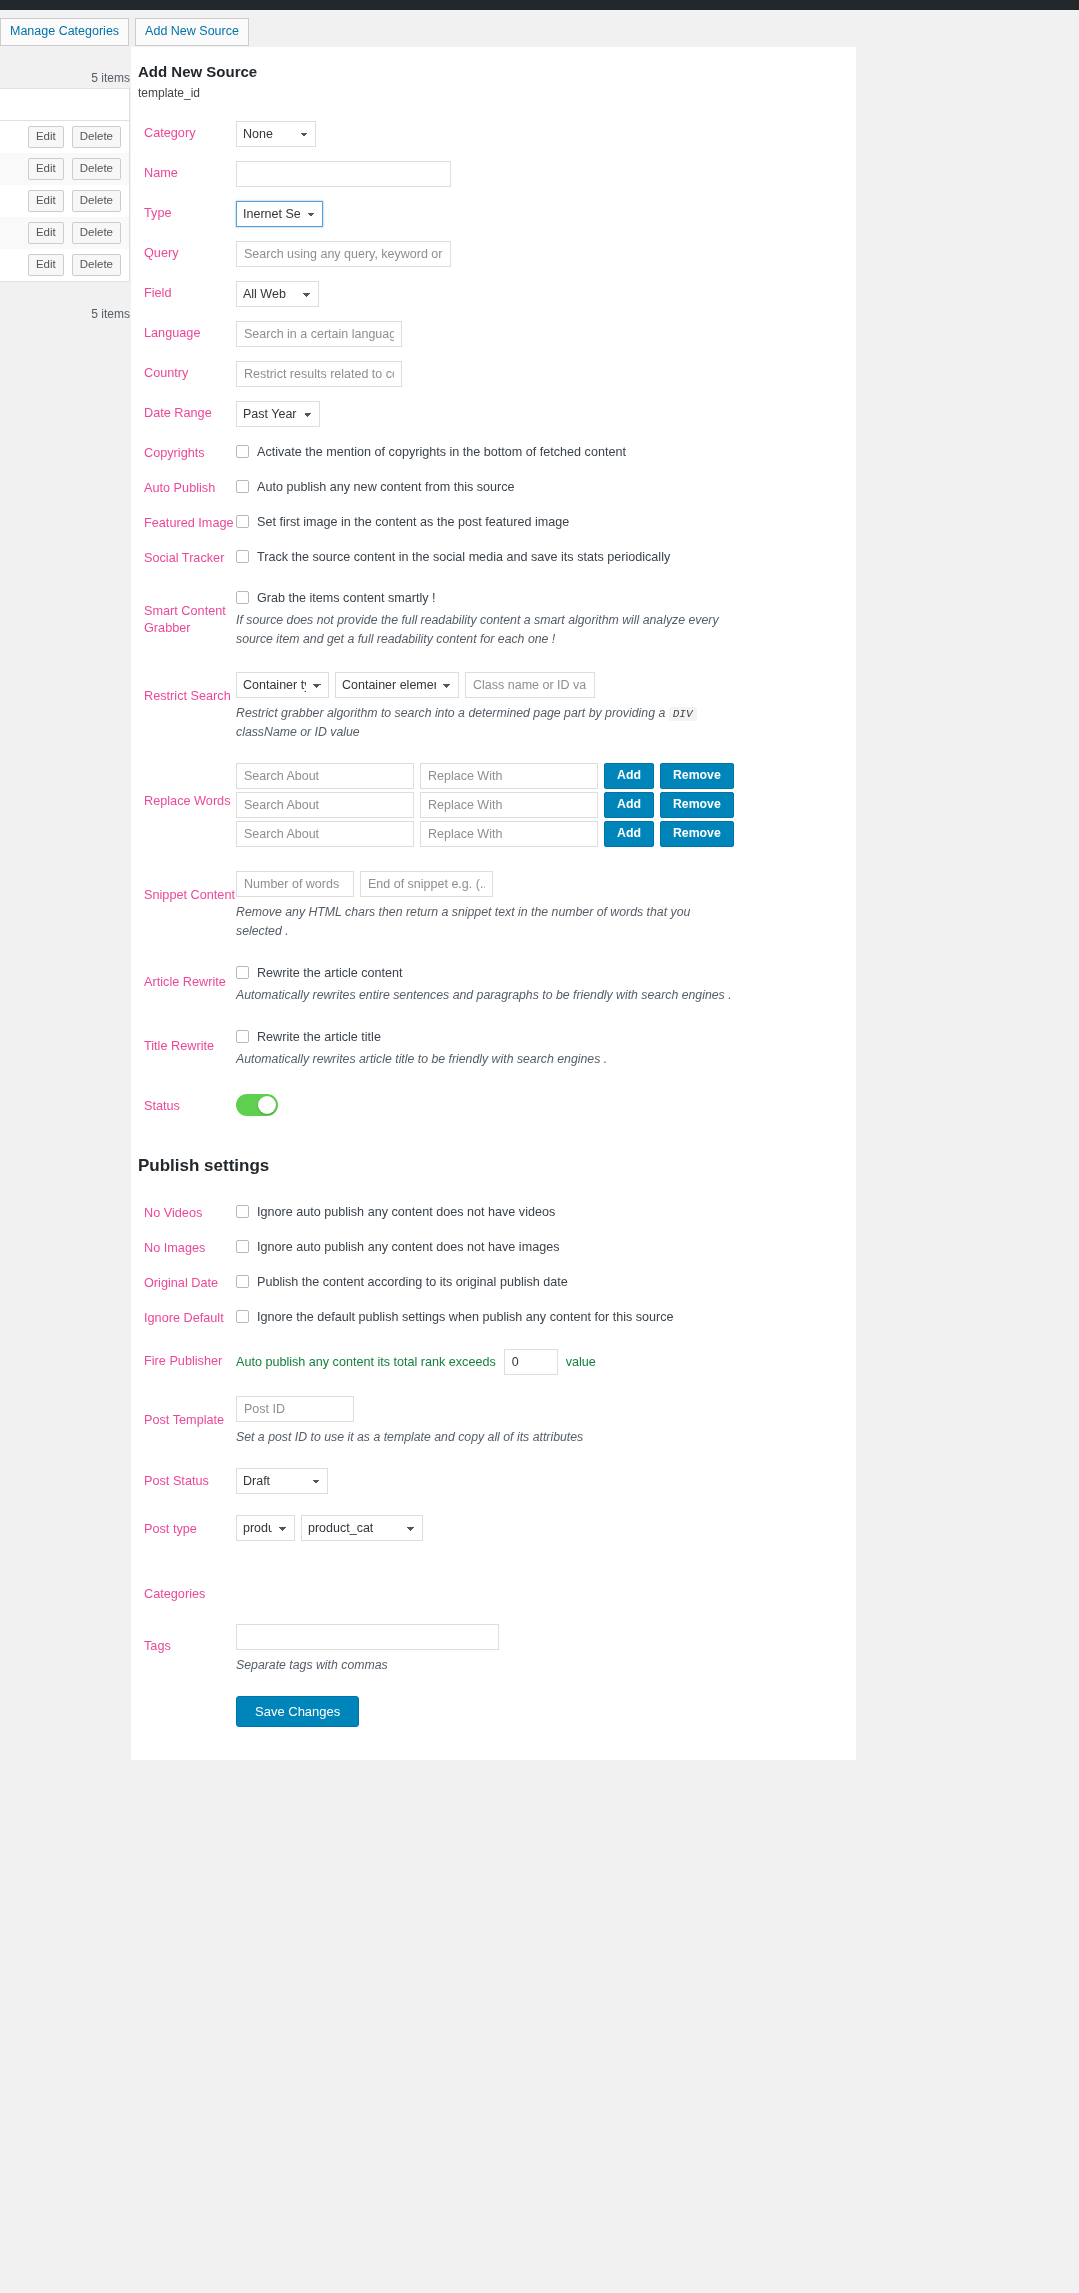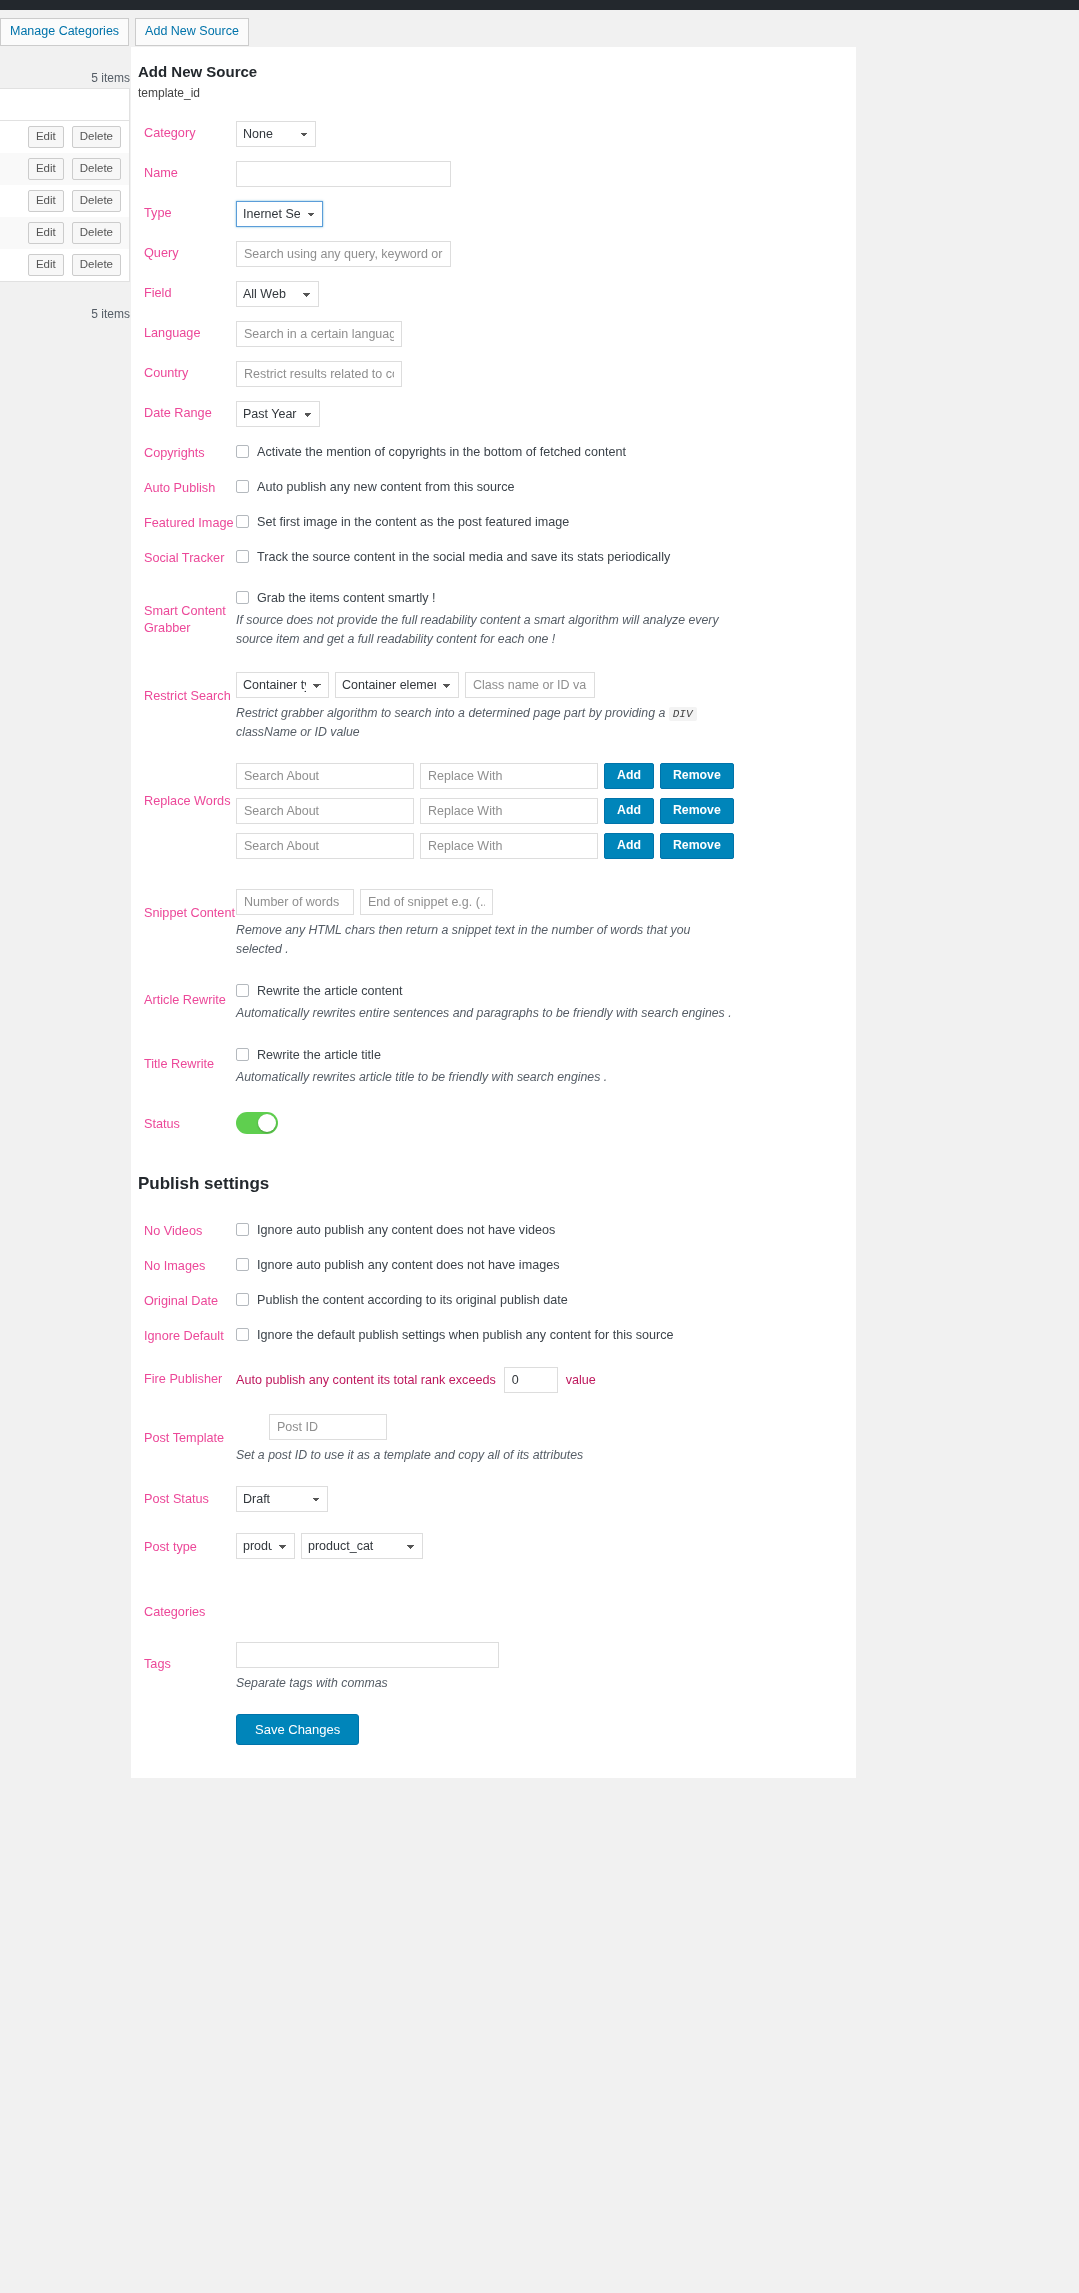--- a/index.html
+++ b/index.html
@@ -136,42 +136,42 @@
     line-height:1.2; cursor:pointer; border-radius:2px;
     font-family:"Liberation Sans", sans-serif;
   }
   .btn-save {
     background:#0085ba; border:1px solid #0073aa; color:#fff;
     font-size:13px; font-weight:normal; padding:7px 18px;
     cursor:pointer; border-radius:3px;
     font-family:"Liberation Sans", sans-serif;
   }
 
-  .rw-row { display:flex; gap:6px; margin-bottom:9px; }
+  .rw-row { display:flex; gap:6px; margin-bottom:3px; }
   .rw-row input.ctl.sa { width:178px; }
   .rw-row input.ctl.rp { width:178px; }
 
   .toggle {
     width:42px; height:22px; background:#5fcf4f; border-radius:12px;
     position:relative; display:inline-block; cursor:pointer;
   }
   .toggle .knob {
     position:absolute; top:2px; right:2px; width:18px; height:18px;
     background:#fff; border-radius:50%;
     box-shadow:0 1px 2px rgba(0,0,0,.25);
   }
 
   .cats-box {
     border:1px solid #ddd; background:#fff; width:472px; padding:10px 12px;
   }
   .cats-box .cat-item { padding:2px 0; }
 
   .fire-line { display:flex; align-items:center; gap:8px; padding-top:2px; }
   .fire-line input.ctl { width:54px; }
-  .fire-text { font-size:12.6px; color:#be185d; }
+  .fire-text { font-size:12.6px; color:#15803d; }
 </style>
 </head>
 <body>
 
 <div class="topbar"></div>
 
 <div class="bg-area"></div>
 
 <div class="tabs">
   <div class="tab">Manage Categories</div>
@@ -433,21 +433,21 @@
         <span class="fire-text">Auto publish any content its total rank exceeds</span>
         <input class="ctl" value="0" style="">
         <span class="fire-text">value</span>
       </div>
     </div>
   </div>
 
   <div class="row" style="padding-top:14px">
     <div class="row-label" style="padding-top:16px">Post Template</div>
     <div class="row-field">
-      <input class="ctl" style="width: 118px; margin-left: 33px;" placeholder="Post ID">
+      <input class="ctl" style="width: 118px;" placeholder="Post ID">
       <div class="hint" style="max-width:500px">Set a post ID to use it as a template and copy all of its attributes</div>
     </div>
   </div>
 
   <div class="row" style="padding-top:14px">
     <div class="row-label" style="padding-top:5px">Post Status</div>
     <div class="row-field">
       <select class="ctl" style="width:92px">
         <option>Draft</option>
       </select>

